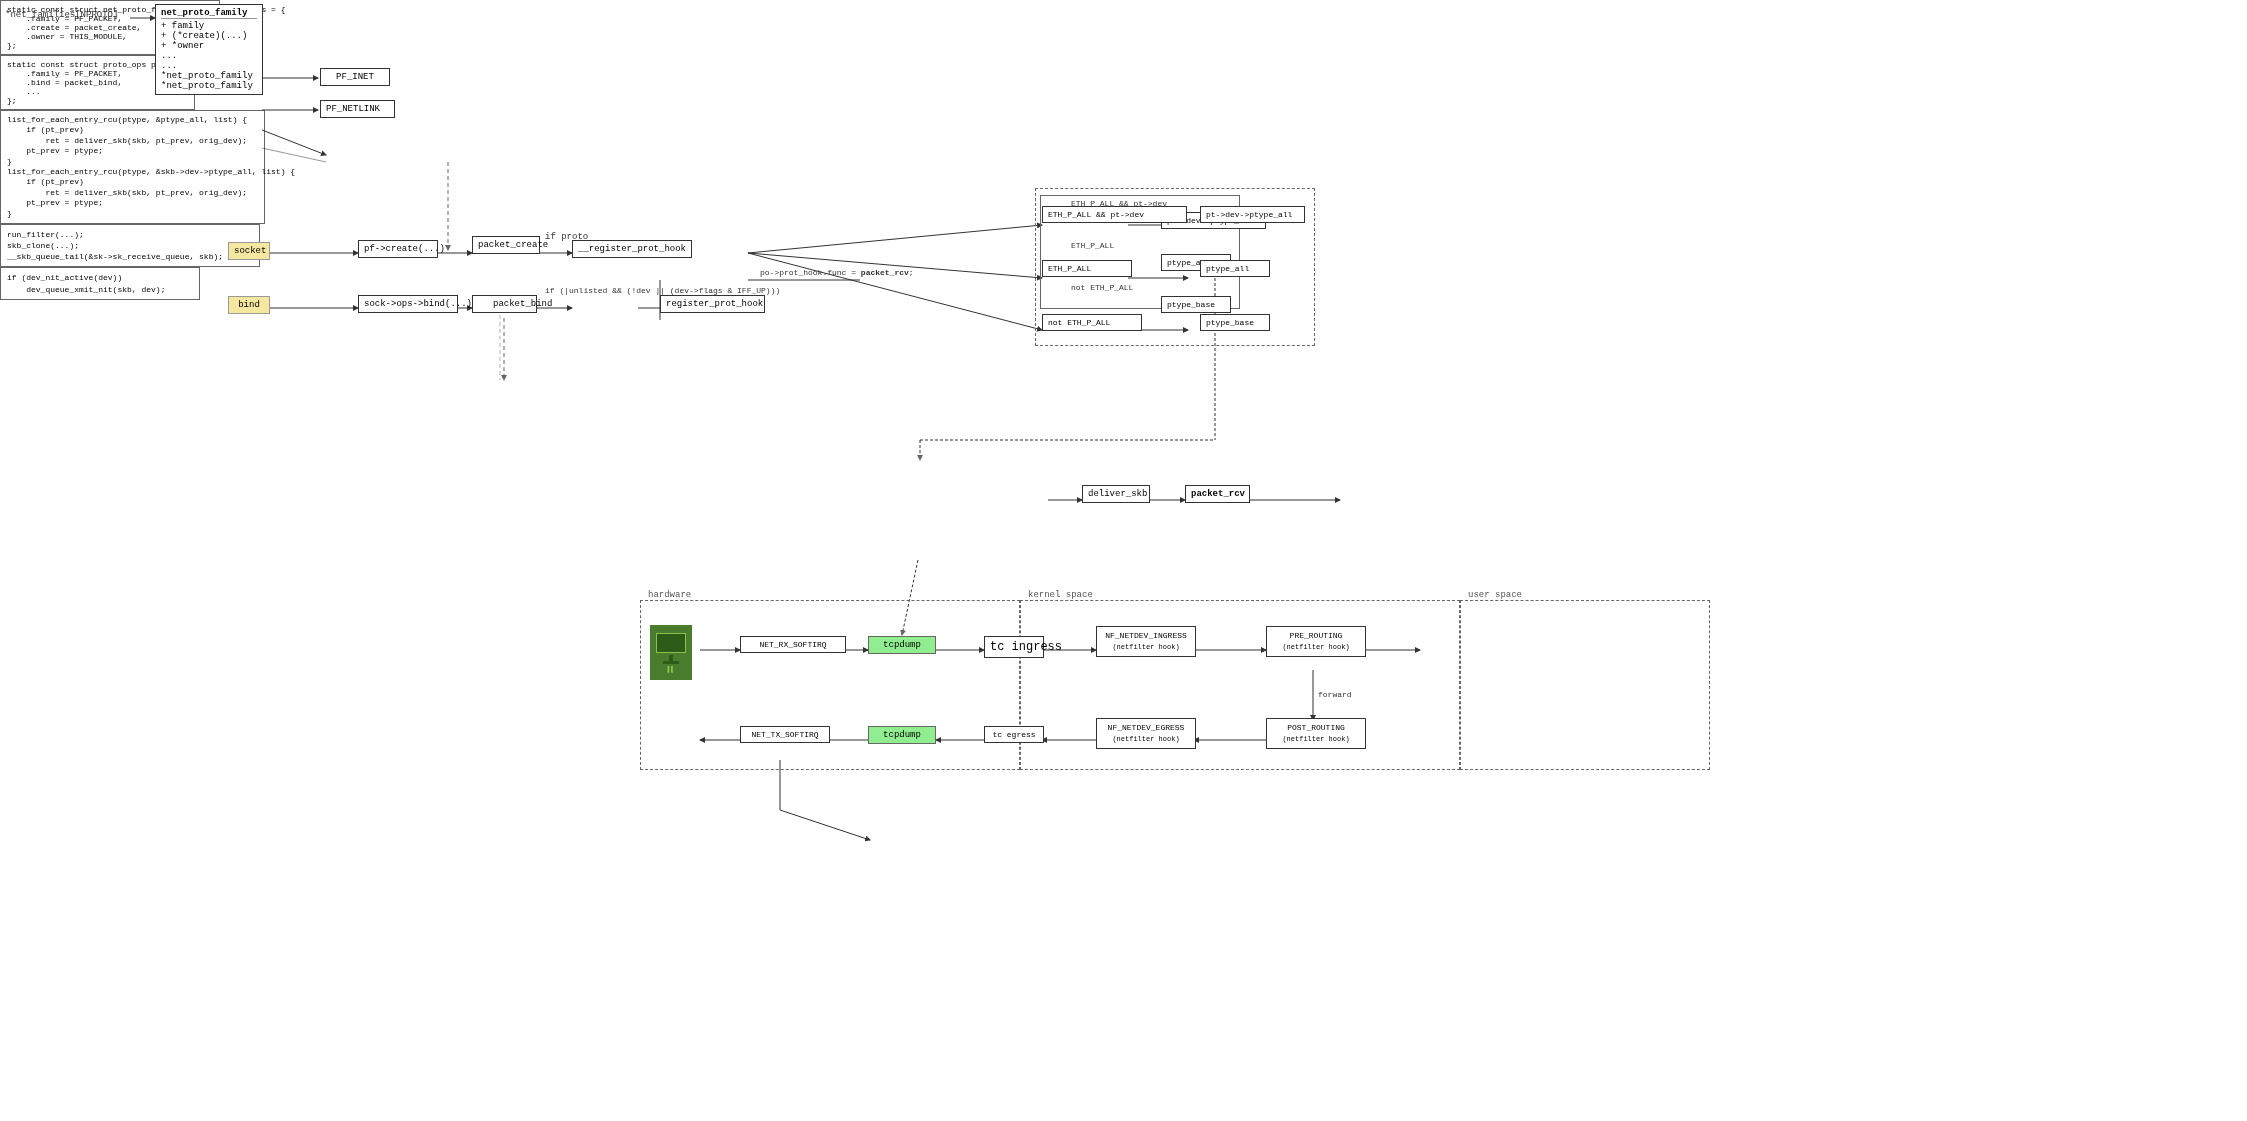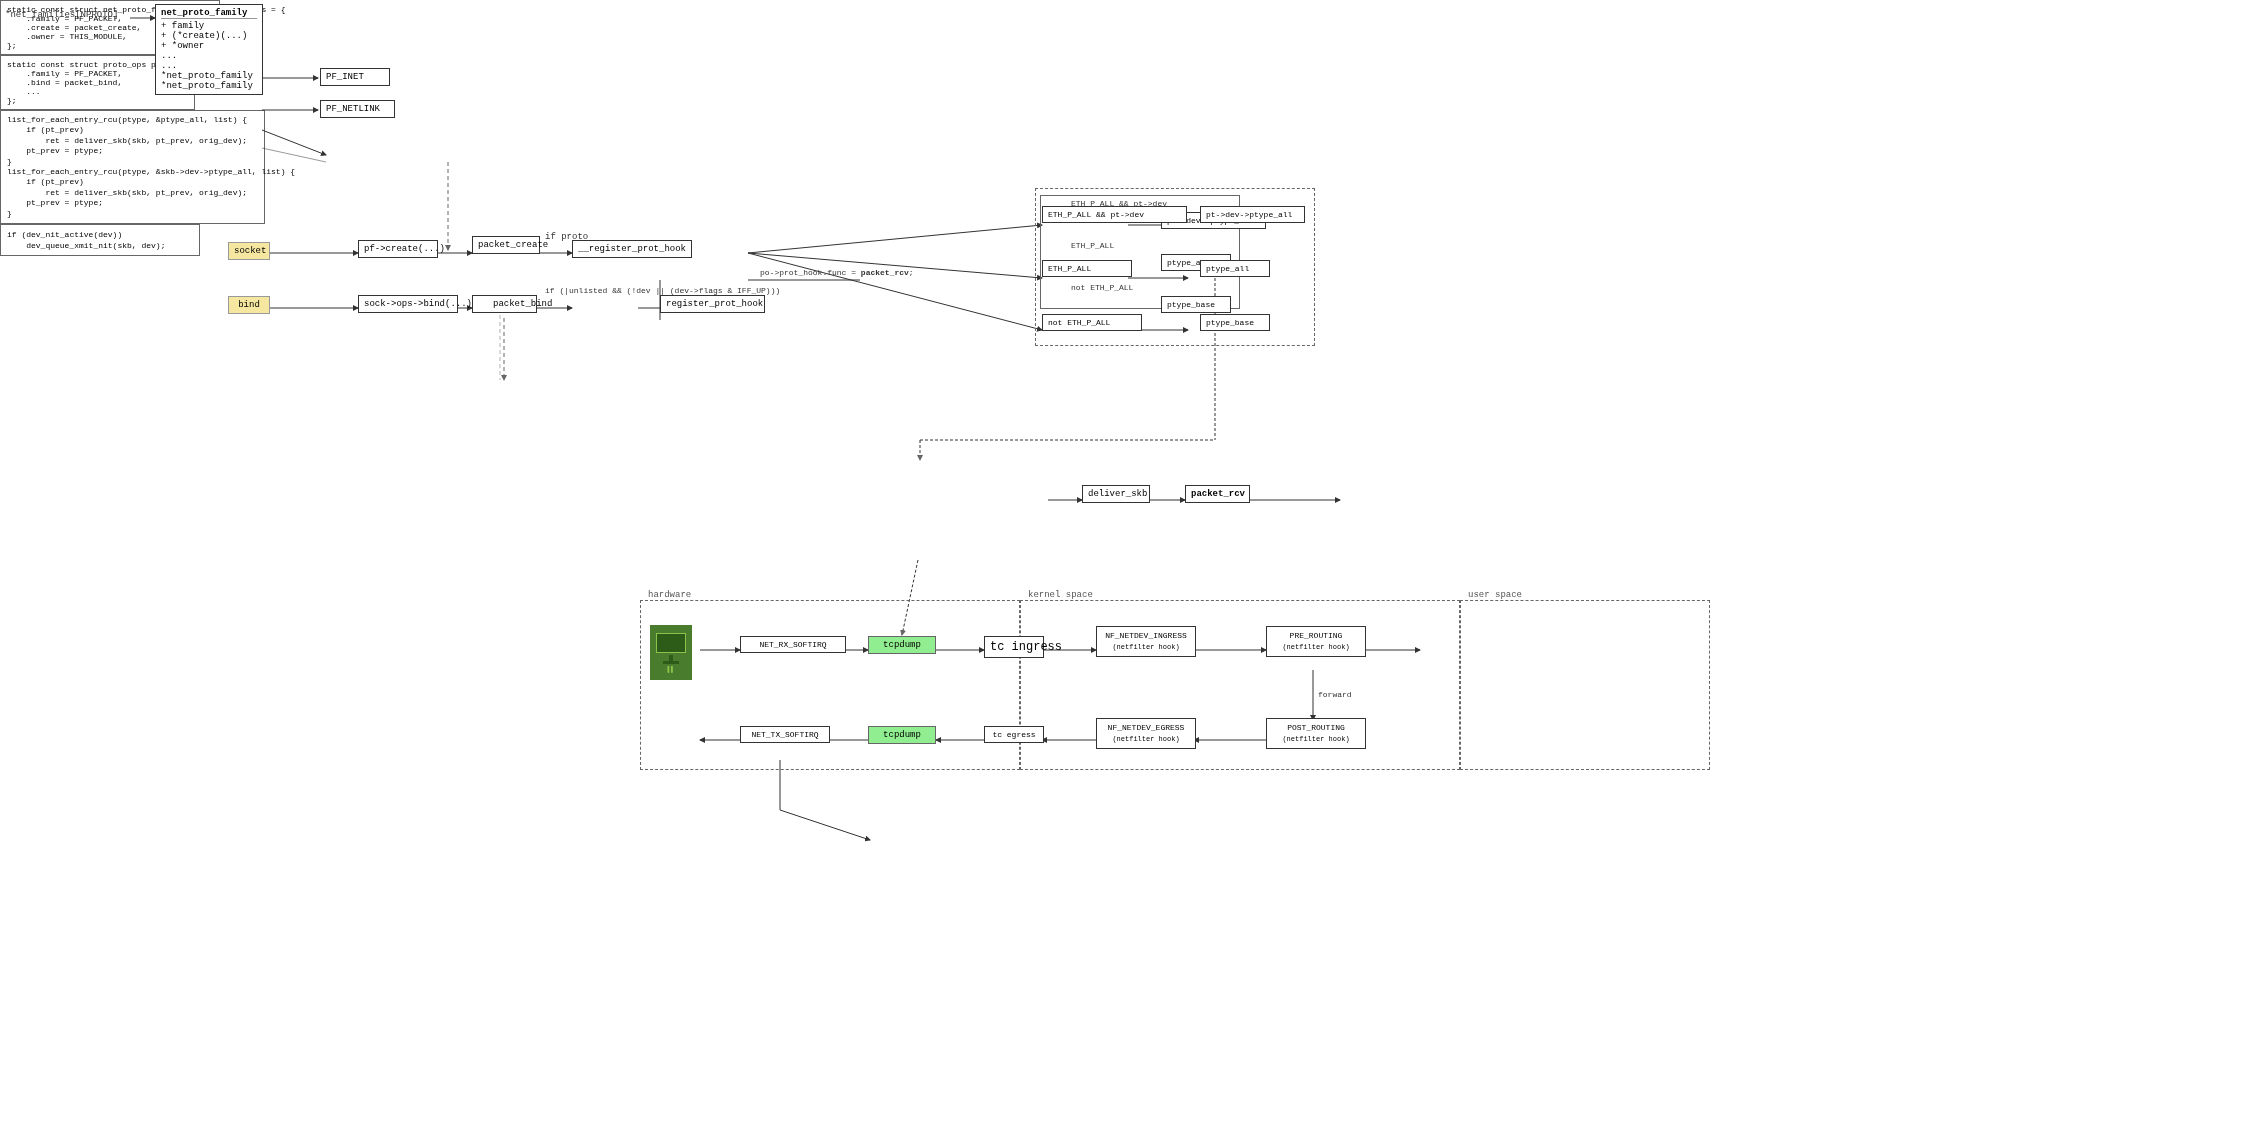--- a/index.html
+++ b/index.html
@@ -172,21 +172,21 @@
     <div style="font-weight:bold; border-bottom:1px solid #999; margin-bottom:2px;">net_proto_family</div>
     <div>+ family</div>
     <div>+ (*create)(...)</div>
     <div>+ *owner</div>
     <div>...</div>
     <div>...</div>
     <div>*net_proto_family</div>
     <div>*net_proto_family</div>
   </div>
 
-  <div class="box" style="left:320px; top:68px; width:70px;">
+  <div class="box" style="left:320px; top:68px; width:70px;text-align:center;">
     <span>PF_INET</span>
   </div>
 
   <div class="box" style="left:320px; top:100px; width:75px;">
     <span>PF_NETLINK</span>
   </div>
 
   <div class="box-code" style="left:326px; top:136px; width:220px;">static const struct net_proto_family packet_family_ops = {
     .family = PF_PACKET,
     .create = packet_create,
@@ -274,20 +274,23 @@
 }</div>
 
   <div class="box" style="left:1082px; top:485px; width:68px; text-align:center;">
     <span>deliver_skb</span>
   </div>
 
   <div class="box" style="left:1185px; top:485px; width:65px; text-align:center; font-weight:bold;">
     <span>packet_rcv</span>
   </div>
 
+  <div class="box-code" style="left:1340px; top:478px; width:260px; font-size:8px; line-height:1.4;">run_filter(...);
+skb_clone(...);
+__skb_queue_tail(&amp;sk-&gt;sk_receive_queue, skb);</div>
 
   <div class="box-dashed" style="left:640px; top:600px; width:380px; height:170px;"></div>
   <div class="section-label" style="left:648px; top:590px;">hardware</div>
 
   <div class="box-dashed" style="left:1020px; top:600px; width:440px; height:170px;"></div>
   <div class="section-label" style="left:1028px; top:590px;">kernel space</div>
 
   <div class="box-dashed" style="left:1460px; top:600px; width:250px; height:170px;"></div>
   <div class="section-label" style="left:1468px; top:590px;">user space</div>
 

